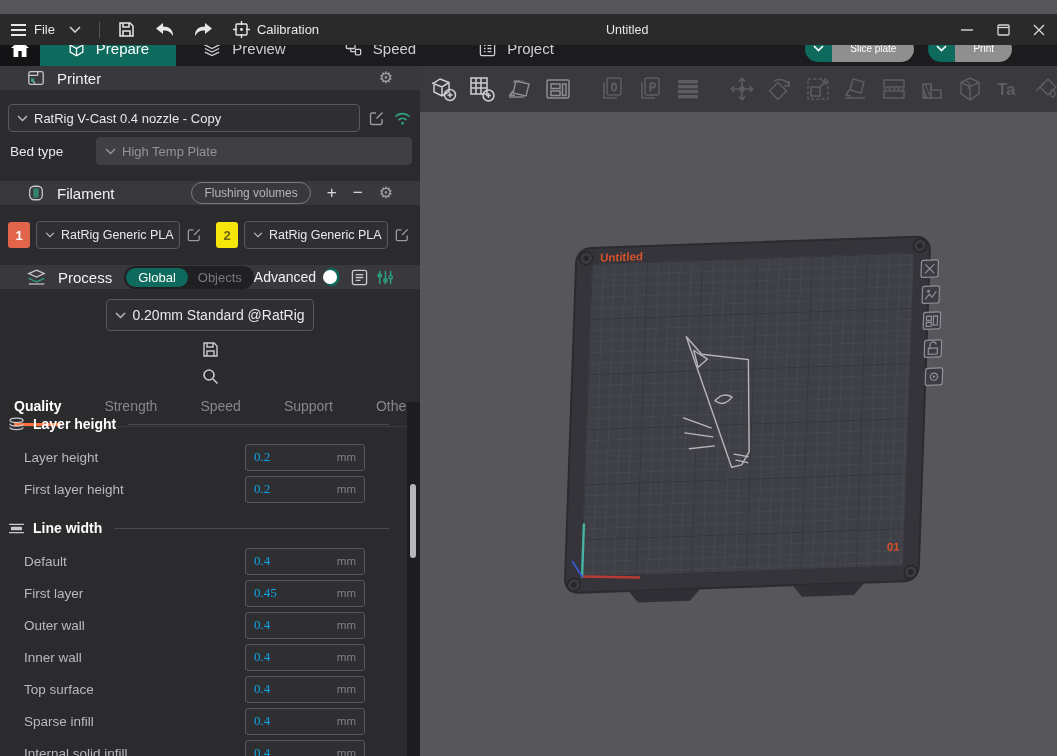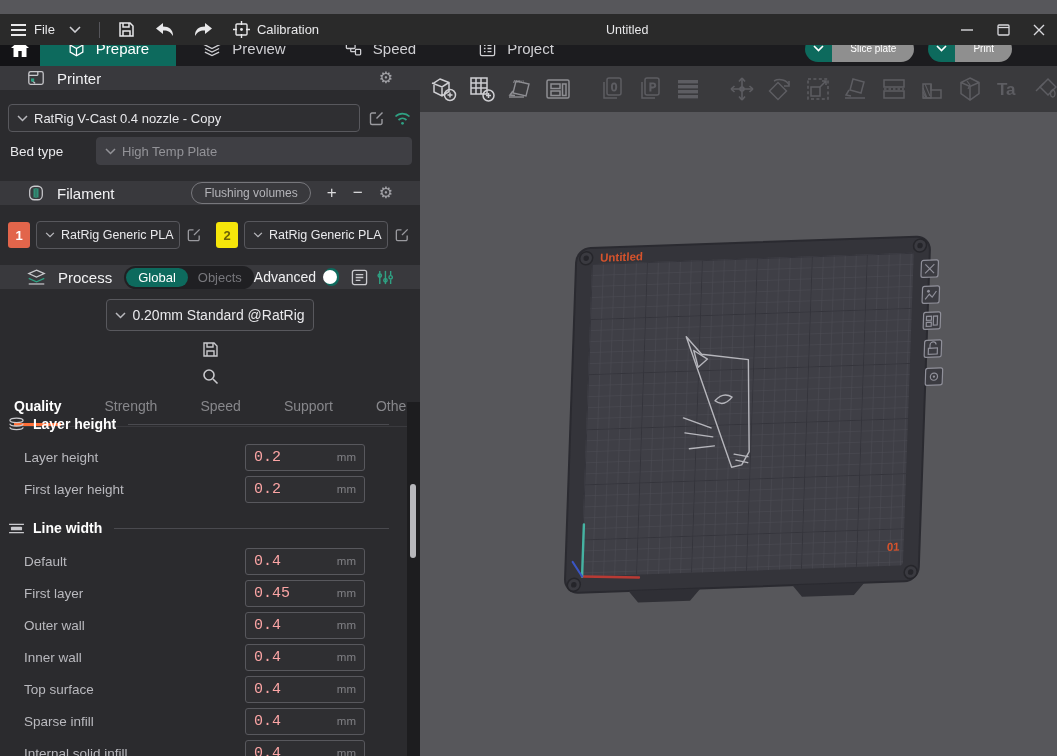--- a/index.html
+++ b/index.html
@@ -81,22 +81,22 @@
 
   .scrollarea { position:absolute; top:336px; left:0; right:13px; bottom:0; overflow:hidden; }
   .setting-sec { margin-top:9px; }
   .sec-title-row { display:flex; align-items:center; padding-left:8px; height:26px; }
   .sec-title-row .stitle { color:#ffffff; font-weight:bold; font-size:14px; margin-left:8px; white-space:nowrap; }
   .sec-title-row .divline { flex:1; height:1px; background:#4a4a4f; margin:0 18px 0 12px; }
   .set-row { display:flex; align-items:center; height:28px; margin-top:4px; }
   .set-row .lbl { color:#b9b9be; font-size:13.5px; margin-left:24px; }
   .num-box { margin-left:auto; margin-right:42px; width:120px; height:27px; border:1px solid #58585d;
     border-radius:3px; display:flex; align-items:center; padding:0 8px; background:rgba(255,255,255,0.02); }
-  .num-box input { background:transparent; border:none; outline:none; color:#fca5a5;
-    font-family:Liberation Mono, monospace; font-size:15px; width:70px; }
+  .num-box input { background:transparent; border:none; outline:none; color:#0ea5e9;
+    font-family:Liberation Serif, serif; font-size:13px; width:70px; }
   .num-box .unit { margin-left:auto; color:#808085; font-size:11.5px; }
   .lh-gap { margin-top:6px; }
 
   .scrolltrack { position:absolute; top:336px; right:0; width:13px; bottom:0; background:#1d1d1f; }
   .scrollthumb { position:absolute; top:82px; left:3px; width:6px; height:74px; border-radius:3px; background:#b7b7bb; }
 
   
   .vp-toolbar { position:absolute; top:66px; left:420px; right:0; height:46px; background:#3a3a3d;
     display:flex; align-items:center; padding-left:8px; gap:6px; z-index:10; overflow:hidden; }
   .ticon { width:32px; height:32px; display:flex; align-items:center; justify-content:center; flex:0 0 auto; }

